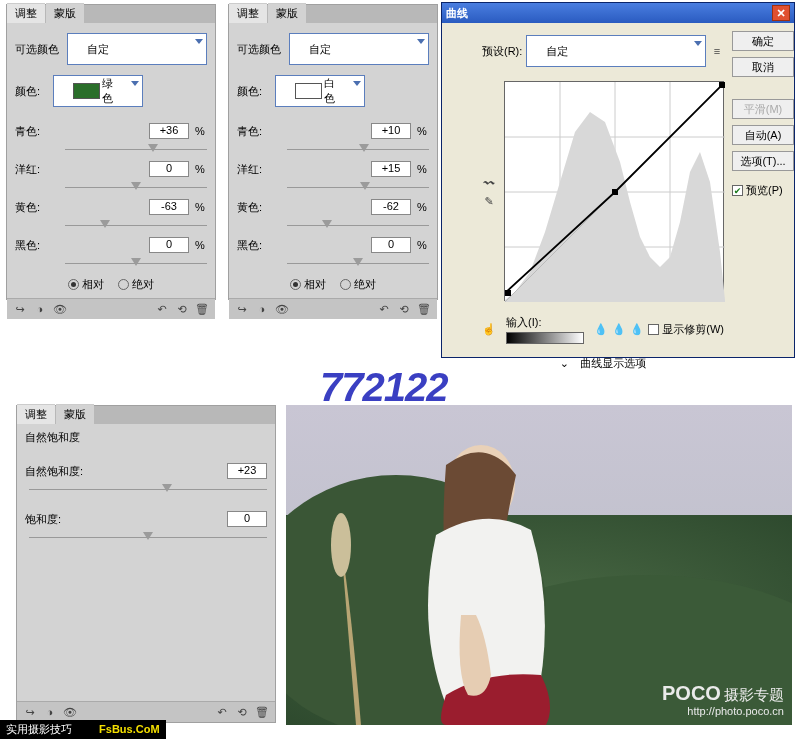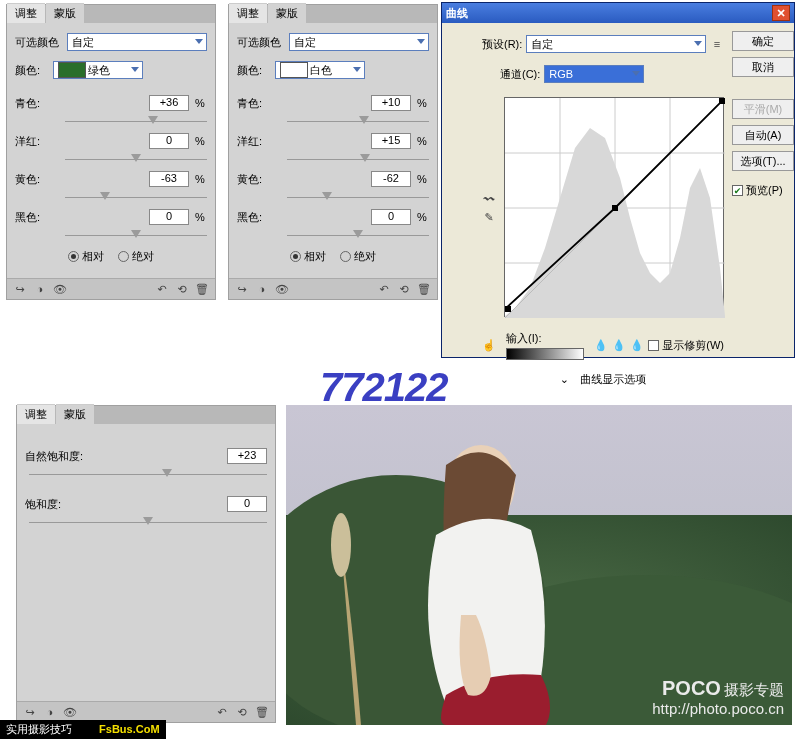--- a/index.html
+++ b/index.html
@@ -4,21 +4,21 @@
 <style>
   * { box-sizing: border-box; margin: 0; padding: 0; font-family: "Microsoft YaHei", sans-serif; font-size: 11px; }
   body { width: 800px; height: 739px; background: #fff; position: relative; }
   .panel { position: absolute; background: #d3d3d3; border: 1px solid #a0a0a0; display: flex; flex-direction: column; }
   .tabs { display: flex; background: #b8b8b8; height: 18px; align-items: flex-end; }
   .tab { padding: 2px 8px; background: #d3d3d3; margin-right: 1px; border-top: 1px solid #ccc; cursor: pointer; }
   .tab.active { background: #e5e5e5; }
   .panel-body { padding: 6px 8px; flex: 1; }
   .row { display: flex; align-items: center; margin: 4px 0; gap: 4px; }
   .lbl { min-width: 48px; }
-  .select { flex: 1; background: #fff; border: 1px solid #5b7ebd; height: 18px; display: flex; align-items: center; padding: 0 4px; position: relative; }
+  .select { flex: 1; background: #fff; border: 1px solid #5b7ebd; height: 32px; display: flex; align-items: center; padding: 0 19px; position: relative; }
   .select::after { content: ""; position: absolute; right: 3px; top: 5px; border: 4px solid transparent; border-top: 5px solid #4b6fb0; }
   .swatch { width: 28px; height: 16px; border: 1px solid #555; margin-right: 2px; }
   .num { width: 40px; height: 16px; background: #fff; border: 1px solid #888; text-align: center; padding: 0 3px; }
   .pct { width: 14px; text-align: center; }
   .slider { height: 14px; position: relative; margin: 0 0 2px 50px; }
   .slider::before { content: ""; position: absolute; left: 0; right: 0; top: 6px; height: 1px; background: #999; }
   .thumb { position: absolute; top: 1px; width: 0; height: 0; border: 5px solid transparent; border-top: 8px solid #9b9b9b; transform: translateX(-5px); }
   .radios { display: flex; justify-content: center; gap: 14px; margin-top: 6px; }
   .radio { display: flex; align-items: center; gap: 3px; }
   .rbullet { width: 11px; height: 11px; border: 1px solid #666; border-radius: 50%; display: inline-flex; align-items: center; justify-content: center; }
@@ -32,21 +32,21 @@
   .dleft { flex: 1; display: flex; flex-direction: column; gap: 4px; margin-left: 32px; }
   .btn { width: 62px; height: 20px; background: #efefef; border: 1px solid #999; display: flex; align-items: center; justify-content: center; }
   .curvebox { width: 220px; height: 220px; border: 1px solid #666; background: #fff; position: relative; margin: 2px 0; }
   .curvebox svg { position: absolute; left: 0; top: 0; }
   .chk { display: flex; align-items: center; gap: 3px; }
   .cb { width: 11px; height: 11px; border: 1px solid #666; background: #fff; display: inline-flex; align-items: center; justify-content: center; color: #1a7a1a; font-size: 9px; }
   .overlay-num { position: absolute; font-family: "Arial Narrow", sans-serif; font-size: 40px; font-style: italic; font-weight: bold; color: #3a3fc2; letter-spacing: -1px; }
   .photo { position: absolute; overflow: hidden; }
   .watermark { position: absolute; right: 8px; bottom: 8px; color: #eaeaea; font-family: Arial; text-align: right; }
   .watermark .big { font-size: 20px; font-weight: bold; }
-  .watermark .sm { font-size: 15px; }
+  .watermark .sm { font-size: 11px; }
   .site-badge { position: absolute; left: 0; bottom: 0; background: #000; color: #fff; padding: 2px 6px; font-size: 11px; }
   .site-badge .y { color: #f5e000; font-weight: bold; padding-left: 24px; }
   .eyedrop { width: 14px; height: 14px; display: inline-block; }
 </style>
 </head>
 <body>
 
 <div class="panel" style="left:6px; top:4px; width:210px; height:296px;">
   <div class="tabs">
     <div class="tab active">调整</div>
@@ -213,26 +213,20 @@
     <span class="closebx">✕</span>
   </div>
   <div class="dbody">
     <div class="dleft">
       <div class="row">
           <span>预设(R):</span>
           <div class="select">
             <span>自定</span>
           </div>
           <span class="ficon">≡</span>
-        </div>
-      <div class="row" style="margin-left:18px;">
-          <span>通道(C):</span>
-          <div class="select" style="flex:0 0 100px;background:#3a6fd8;color:#fff">
-            <span>RGB</span>
-          </div>
         </div>
       <div class="row">
         <div style="display:flex;flex-direction:column;gap:6px;margin-right:4px;">
           <span class="ficon">〰</span>
           <span class="ficon">✎</span>
         </div>
         <div class="curvebox">
           <svg width="220" height="220" viewBox="0 0 220 220">
             <g stroke="#ccc" stroke-width="1">
               <line x1="55" y1="0" x2="55" y2="220"></line>
@@ -284,20 +278,21 @@
     </div>
   </div>
 </div>
 
 <div class="panel" style="left:16px; top:405px; width:260px; height:318px;">
   <div class="tabs">
       <div class="tab active">调整</div>
       <div class="tab">蒙版</div>
     </div>
   <div class="panel-body">
+    <div>自然饱和度</div>
     <div style="height:14px"></div>
     <div class="row">
         <span class="lbl" style="min-width:70px">自然饱和度:</span>
         <span style="flex:1"></span>
         <span class="num">+23</span>
       </div>
     <div class="slider" style="margin-left:4px">
         <span class="thumb" style="left:58%"></span>
       </div>
     <div style="height:8px"></div>

